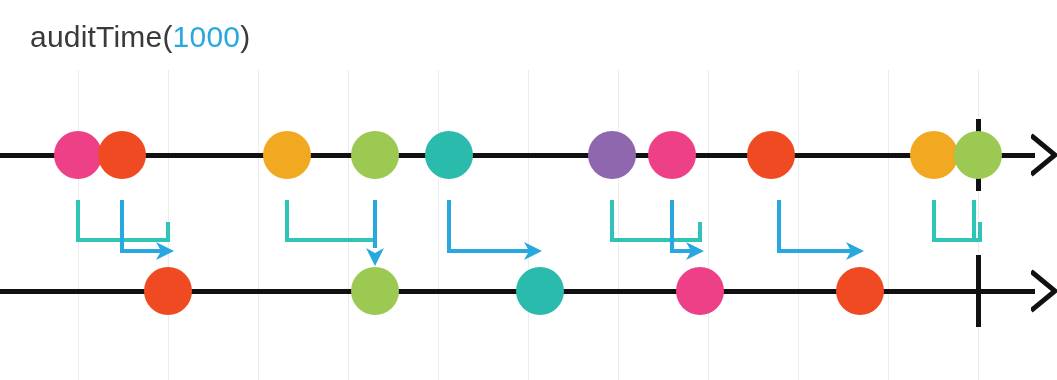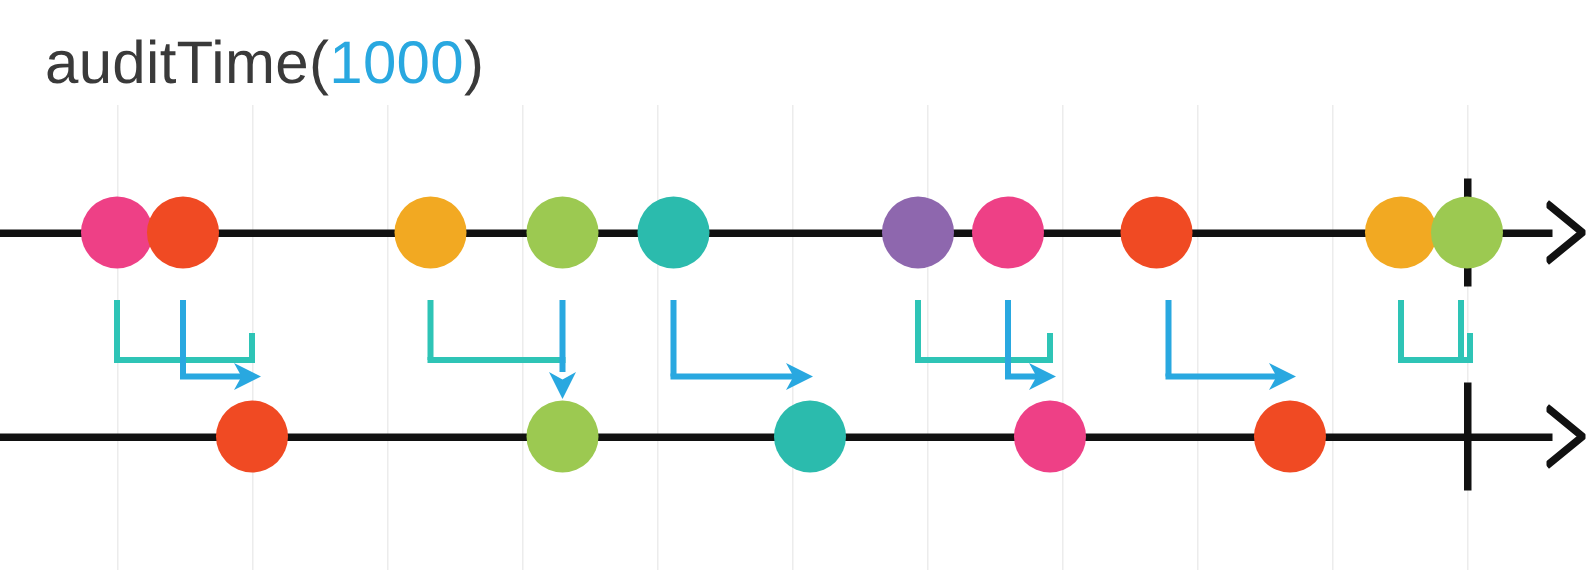--- a/index.html
+++ b/index.html
@@ -1,20 +1,20 @@
 <!DOCTYPE html>
 <html><head>
 <meta charset="utf-8">
 <style>
   html,body{margin:0;padding:0;background:#ffffff;}
   body{width:1057px;height:380px;font-family:"Liberation Sans",sans-serif;overflow:hidden;}
   #stage{position:relative;width:1057px;height:380px;background:#fff;}
   #gridlayer,#marblelayer{position:absolute;inset:0;}
   .gridline{position:absolute;top:70px;width:1px;background:#ececec;}
-  .title{position:absolute;left:30px;top:20px;font-size:40px;color:#3a3a3a;letter-spacing:.2px;white-space:nowrap;}
+  .title{position:absolute;left:30px;top:20px;font-size:30px;color:#3a3a3a;letter-spacing:.2px;white-space:nowrap;}
   .title .arg{color:#29a8e0;}
   .marble{position:absolute;border-radius:50%;}
   .axisline{position:absolute;height:5px;background:#111;}
   .axishead{position:absolute;}
   .complete{position:absolute;width:5px;background:#111;}
   .seg{position:absolute;}
   .seg.h{height:4px;}
   .seg.v{width:4px;}
   .teal{background:#2ec4b6;}
   .blue{background:#29a8e0;}

